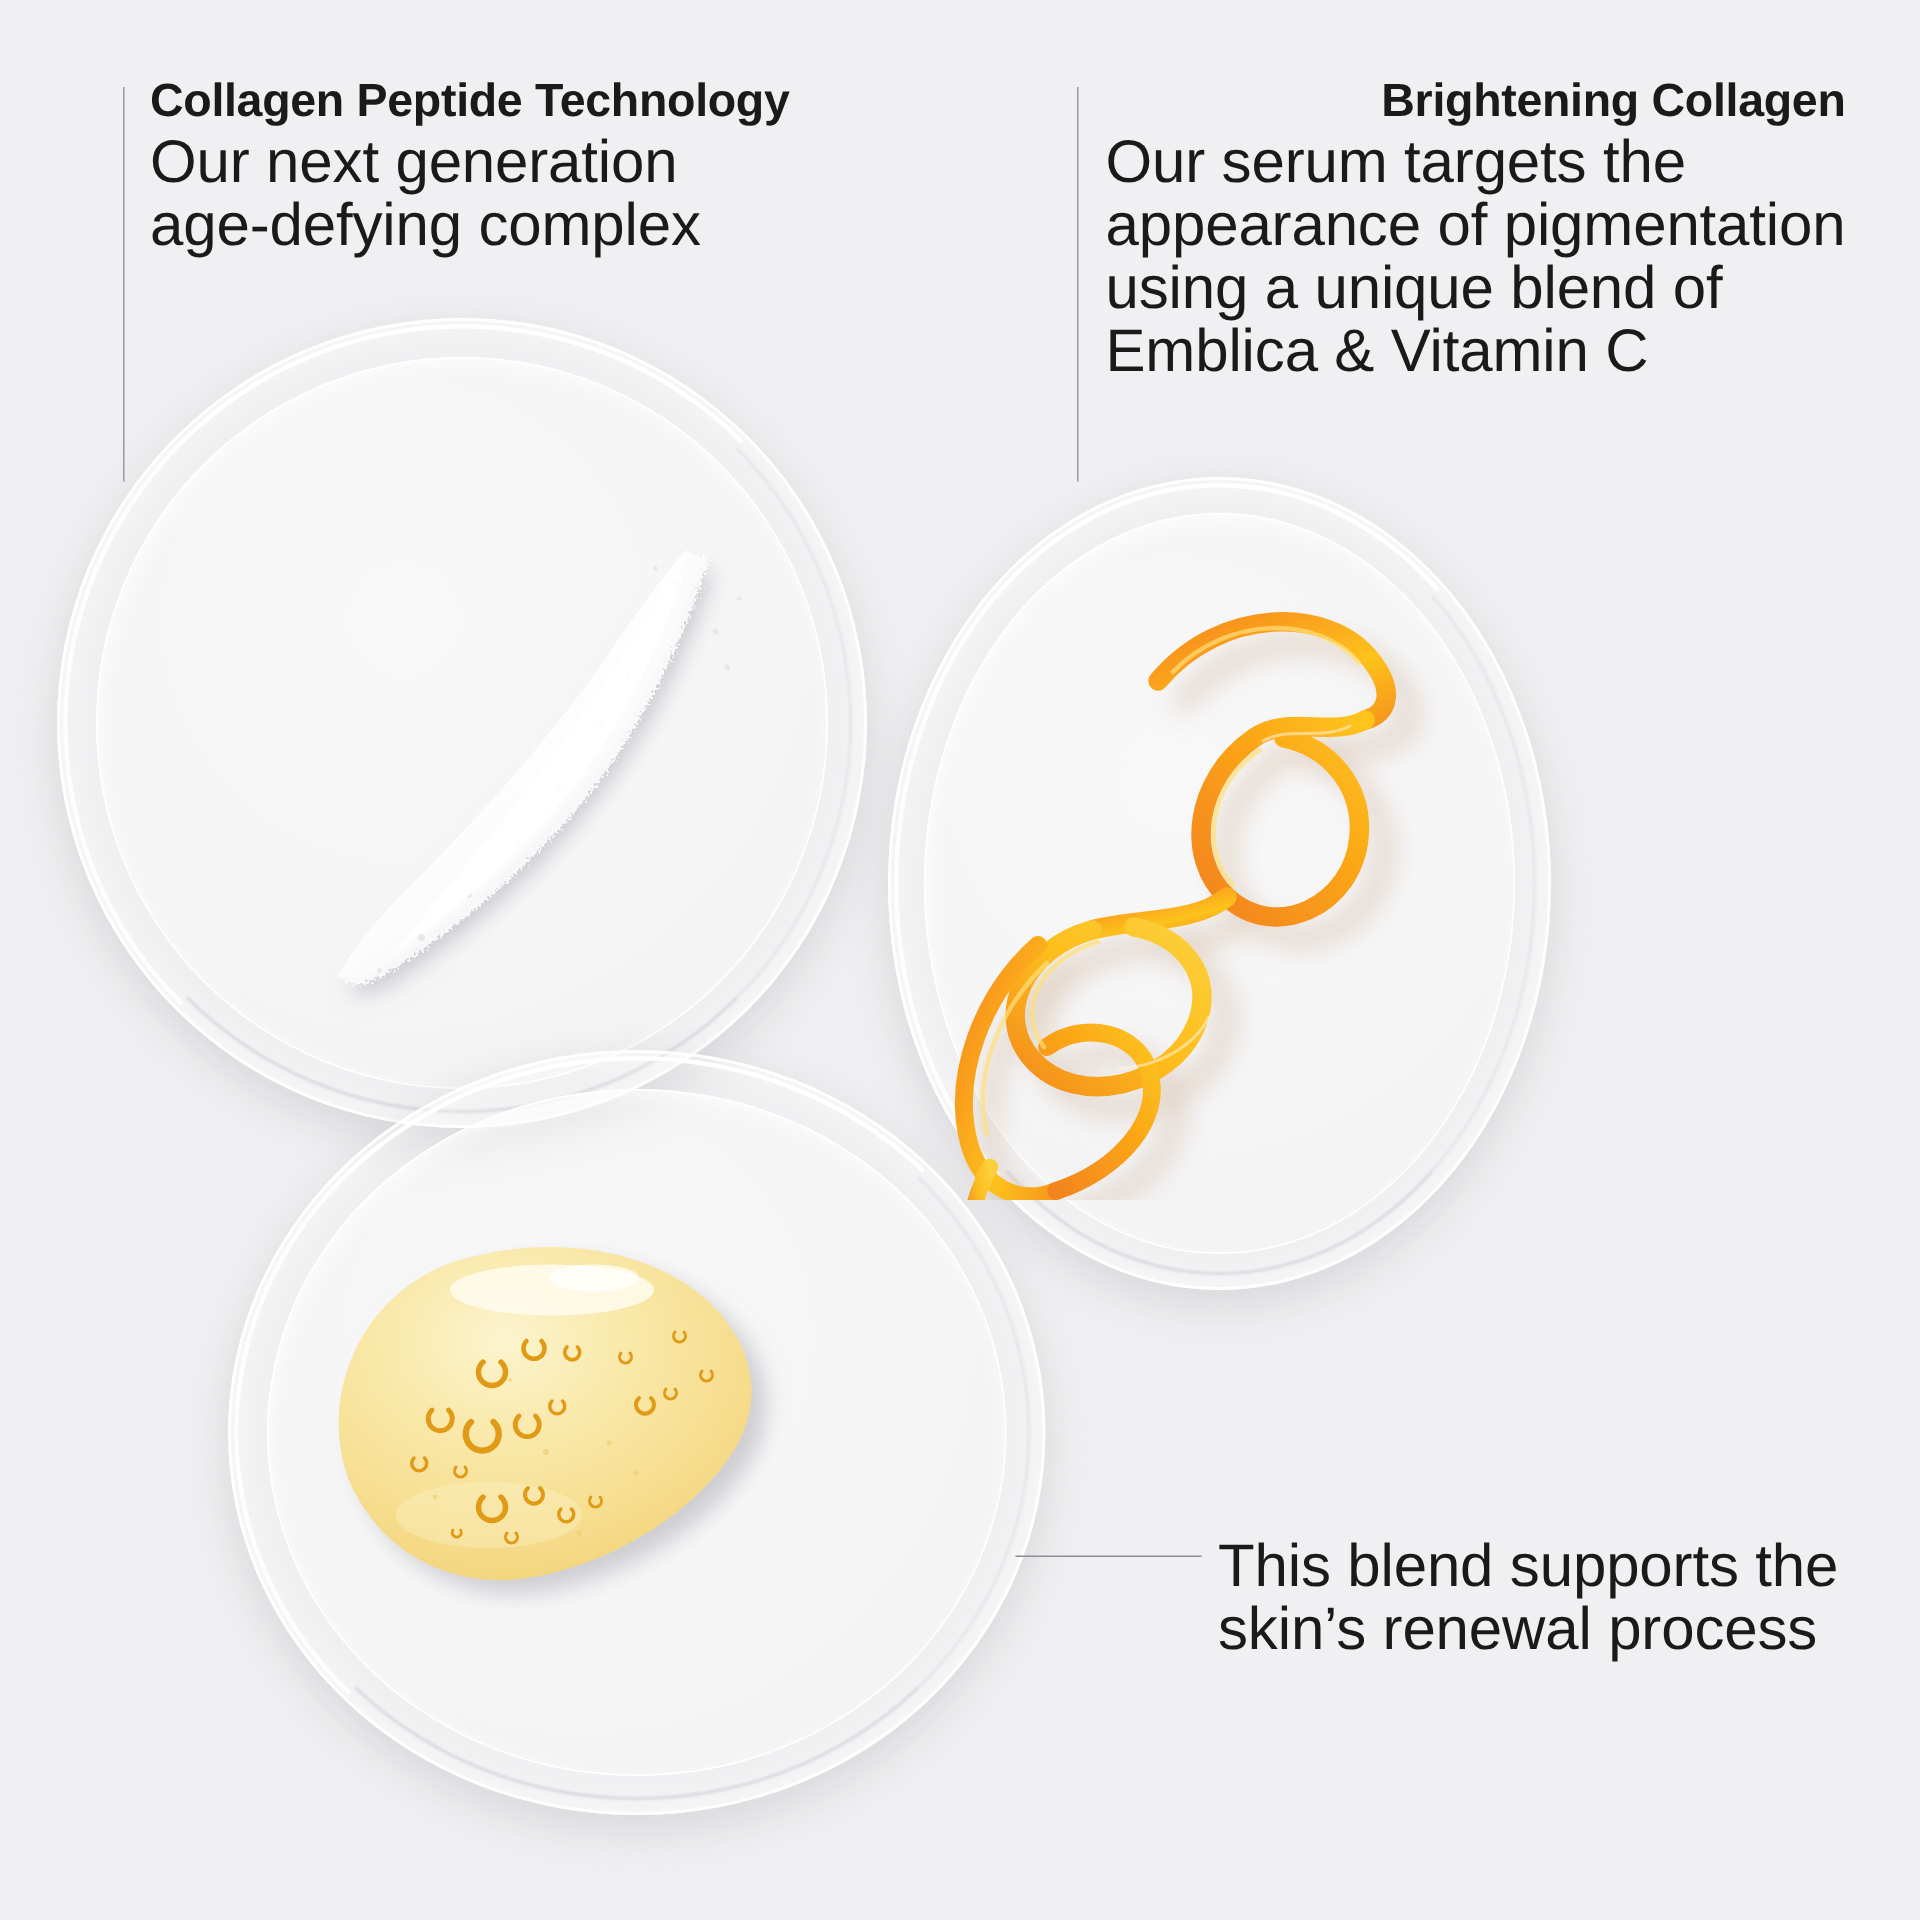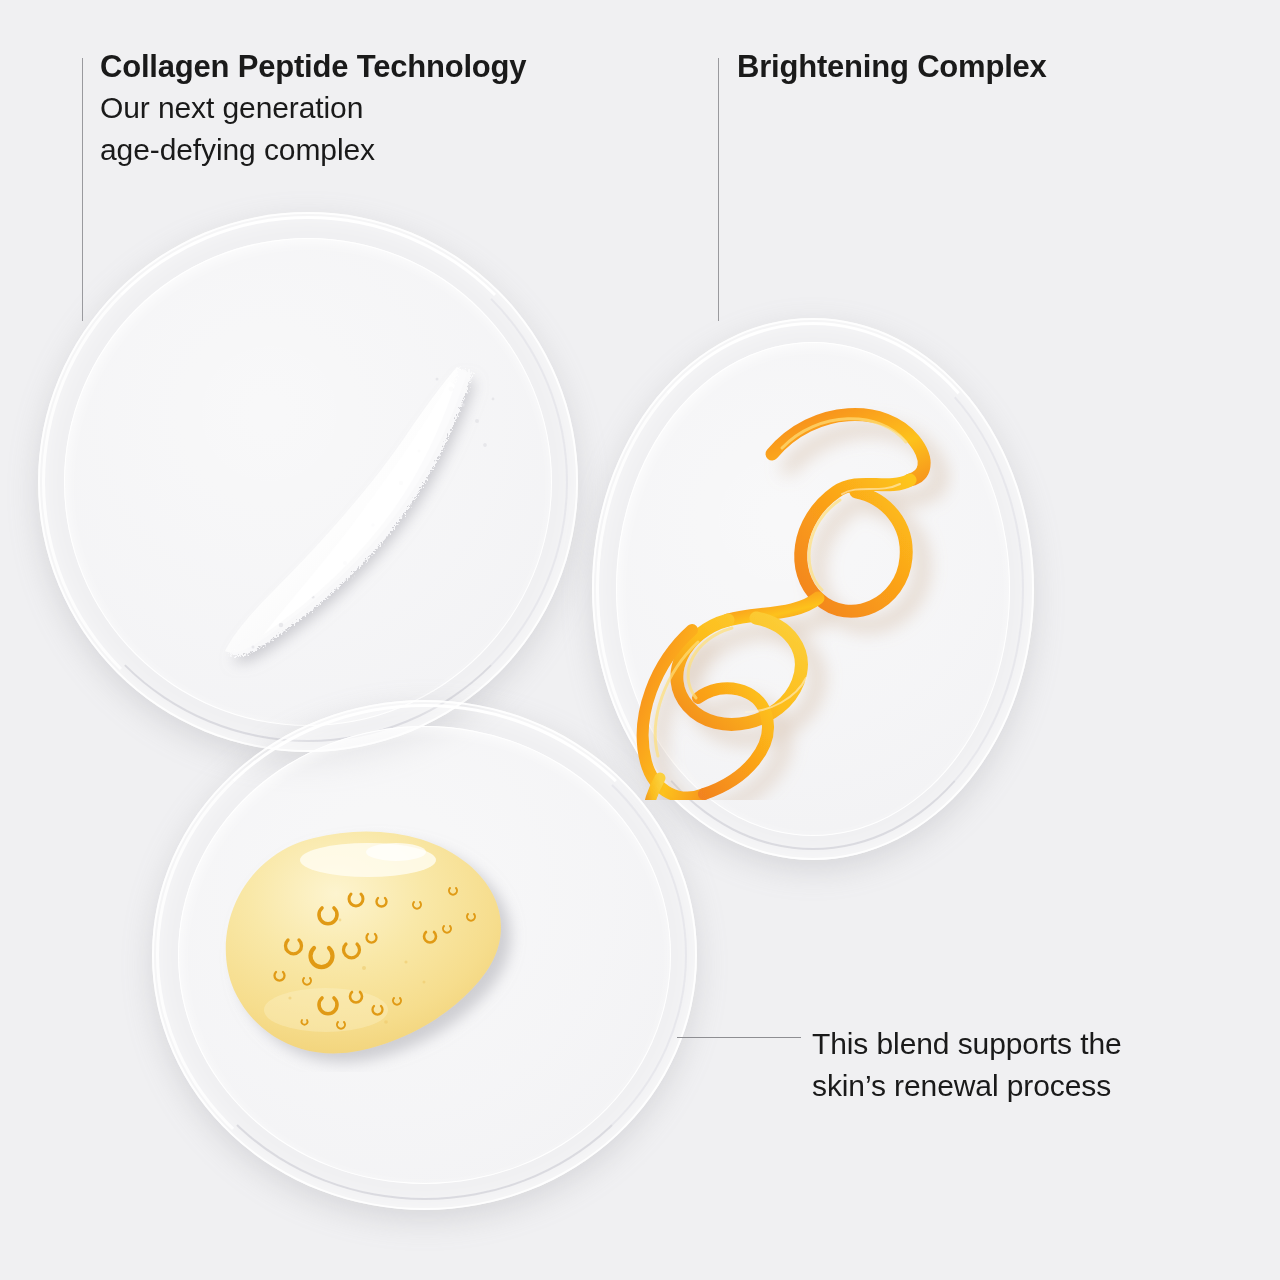--- a/index.html
+++ b/index.html
@@ -27,21 +27,21 @@
   }
   .callout-title {
     font-size: 31px;
     font-weight: 700;
     letter-spacing: -0.2px;
     line-height: 40px;
     white-space: nowrap;
     text-align: right;
   }
   .callout-body {
-    font-size: 30px;
+    font-size: 40px;
     font-weight: 400;
     letter-spacing: -0.1px;
     line-height: 42px;
     white-space: pre-line;
   }
 
   #callout-collagen { left: 100px; top: 47px; }
   #callout-brightening { left: 737px; top: 47px; }
   #callout-retinol { left: 812px; top: 1023px; }
 
@@ -359,21 +359,25 @@
   <div class="leader-v" id="leader-brightening"></div>
   <div class="leader-h" id="leader-retinol"></div>
 
   <div class="callout" id="callout-collagen">
     <div class="callout-title">Collagen Peptide Technology</div>
     <div class="callout-body">Our next generation
 age-defying complex</div>
   </div>
 
   <div class="callout" id="callout-brightening">
-    <div class="callout-title">Brightening Complex</div>
+    <div class="callout-title">Brightening Collagen</div>
+    <div class="callout-body">Our serum targets the
+appearance of pigmentation
+using a unique blend of
+Emblica &amp; Vitamin C</div>
   </div>
 
   <div class="callout" id="callout-retinol">
     <div class="callout-body">This blend supports the
 skin’s renewal process</div>
   </div>
 
 </div>
 
 </body></html>

